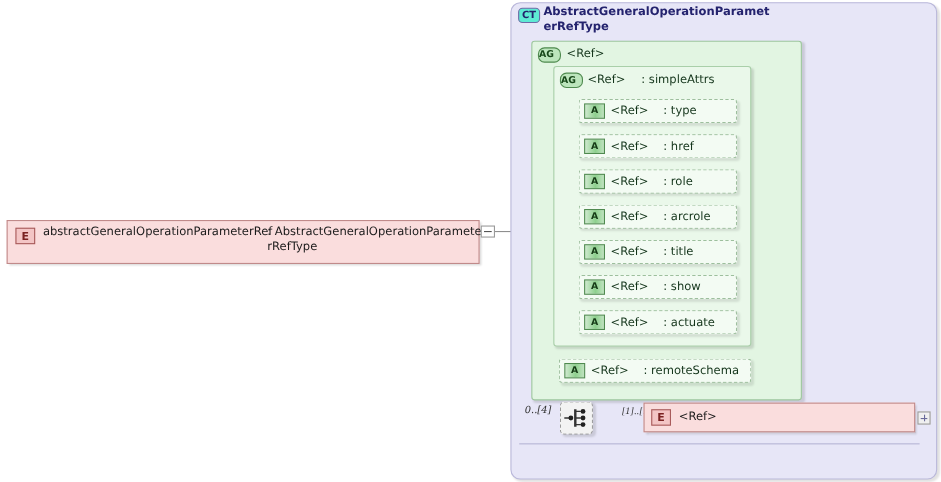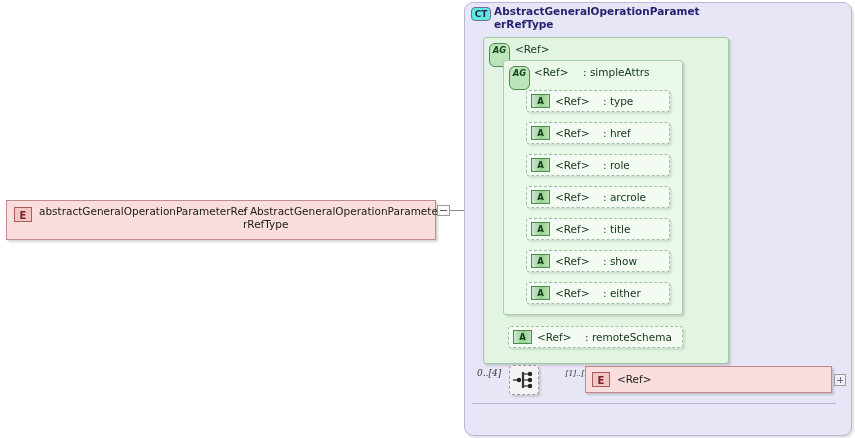--- a/index.html
+++ b/index.html
@@ -115,31 +115,29 @@
   #attrgroup-outer {
     left: 483px; top: 37px;
     width: 246px; height: 327px;
     background: #e2f5e2;
     border: 1px solid #9dc79d;
     border-radius: 3px;
     box-shadow: 2px 2px 2px rgba(0,0,0,0.13);
     box-sizing: border-box;
   }
   .ag-badge {
-    width: 21px; height: 24px;
+    width: 21px; height: 14px;
     background: #bce5bc;
     border: 1px solid #4f8a4f;
     border-radius: 6px;
     color: #18481a;
     font-size: 8.5px;
     line-height: 13px;
-    text-align: center;
-    font-weight: bold;
-    box-sizing: border-box;
-    font-style: italic;
+    font-weight: bold;
+    box-sizing: border-box;
   }
   #attrgroup-outer-badge { left: 489px; top: 43px; }
   #attrgroup-outer-ref {
     left: 515px; top: 42px;
     font-size: 10.5px;
     color: #14351b;
     line-height: 14px;
   }
   #attrgroup-outer-type {
     left: 563px; top: 42px;
@@ -389,21 +387,21 @@
     <span class="a-name">: title</span>
   </div>
   <div class="attr-row" style="left:526px; top:250px;">
     <span class="a-badge">A</span>
     <span class="a-ref">&lt;Ref&gt;</span>
     <span class="a-name">: show</span>
   </div>
   <div class="attr-row" style="left:526px; top:282px;">
     <span class="a-badge">A</span>
     <span class="a-ref">&lt;Ref&gt;</span>
-    <span class="a-name">: either</span>
+    <span class="a-name">: actuate</span>
   </div>
 
   <div class="attr-row" id="attr-remoteschema">
     <span class="a-badge">A</span>
     <span class="a-ref">&lt;Ref&gt;</span>
     <span class="a-name">: remoteSchema</span>
   </div>
 
   <div class="abs" id="card-left">0..[4]</div>
 

